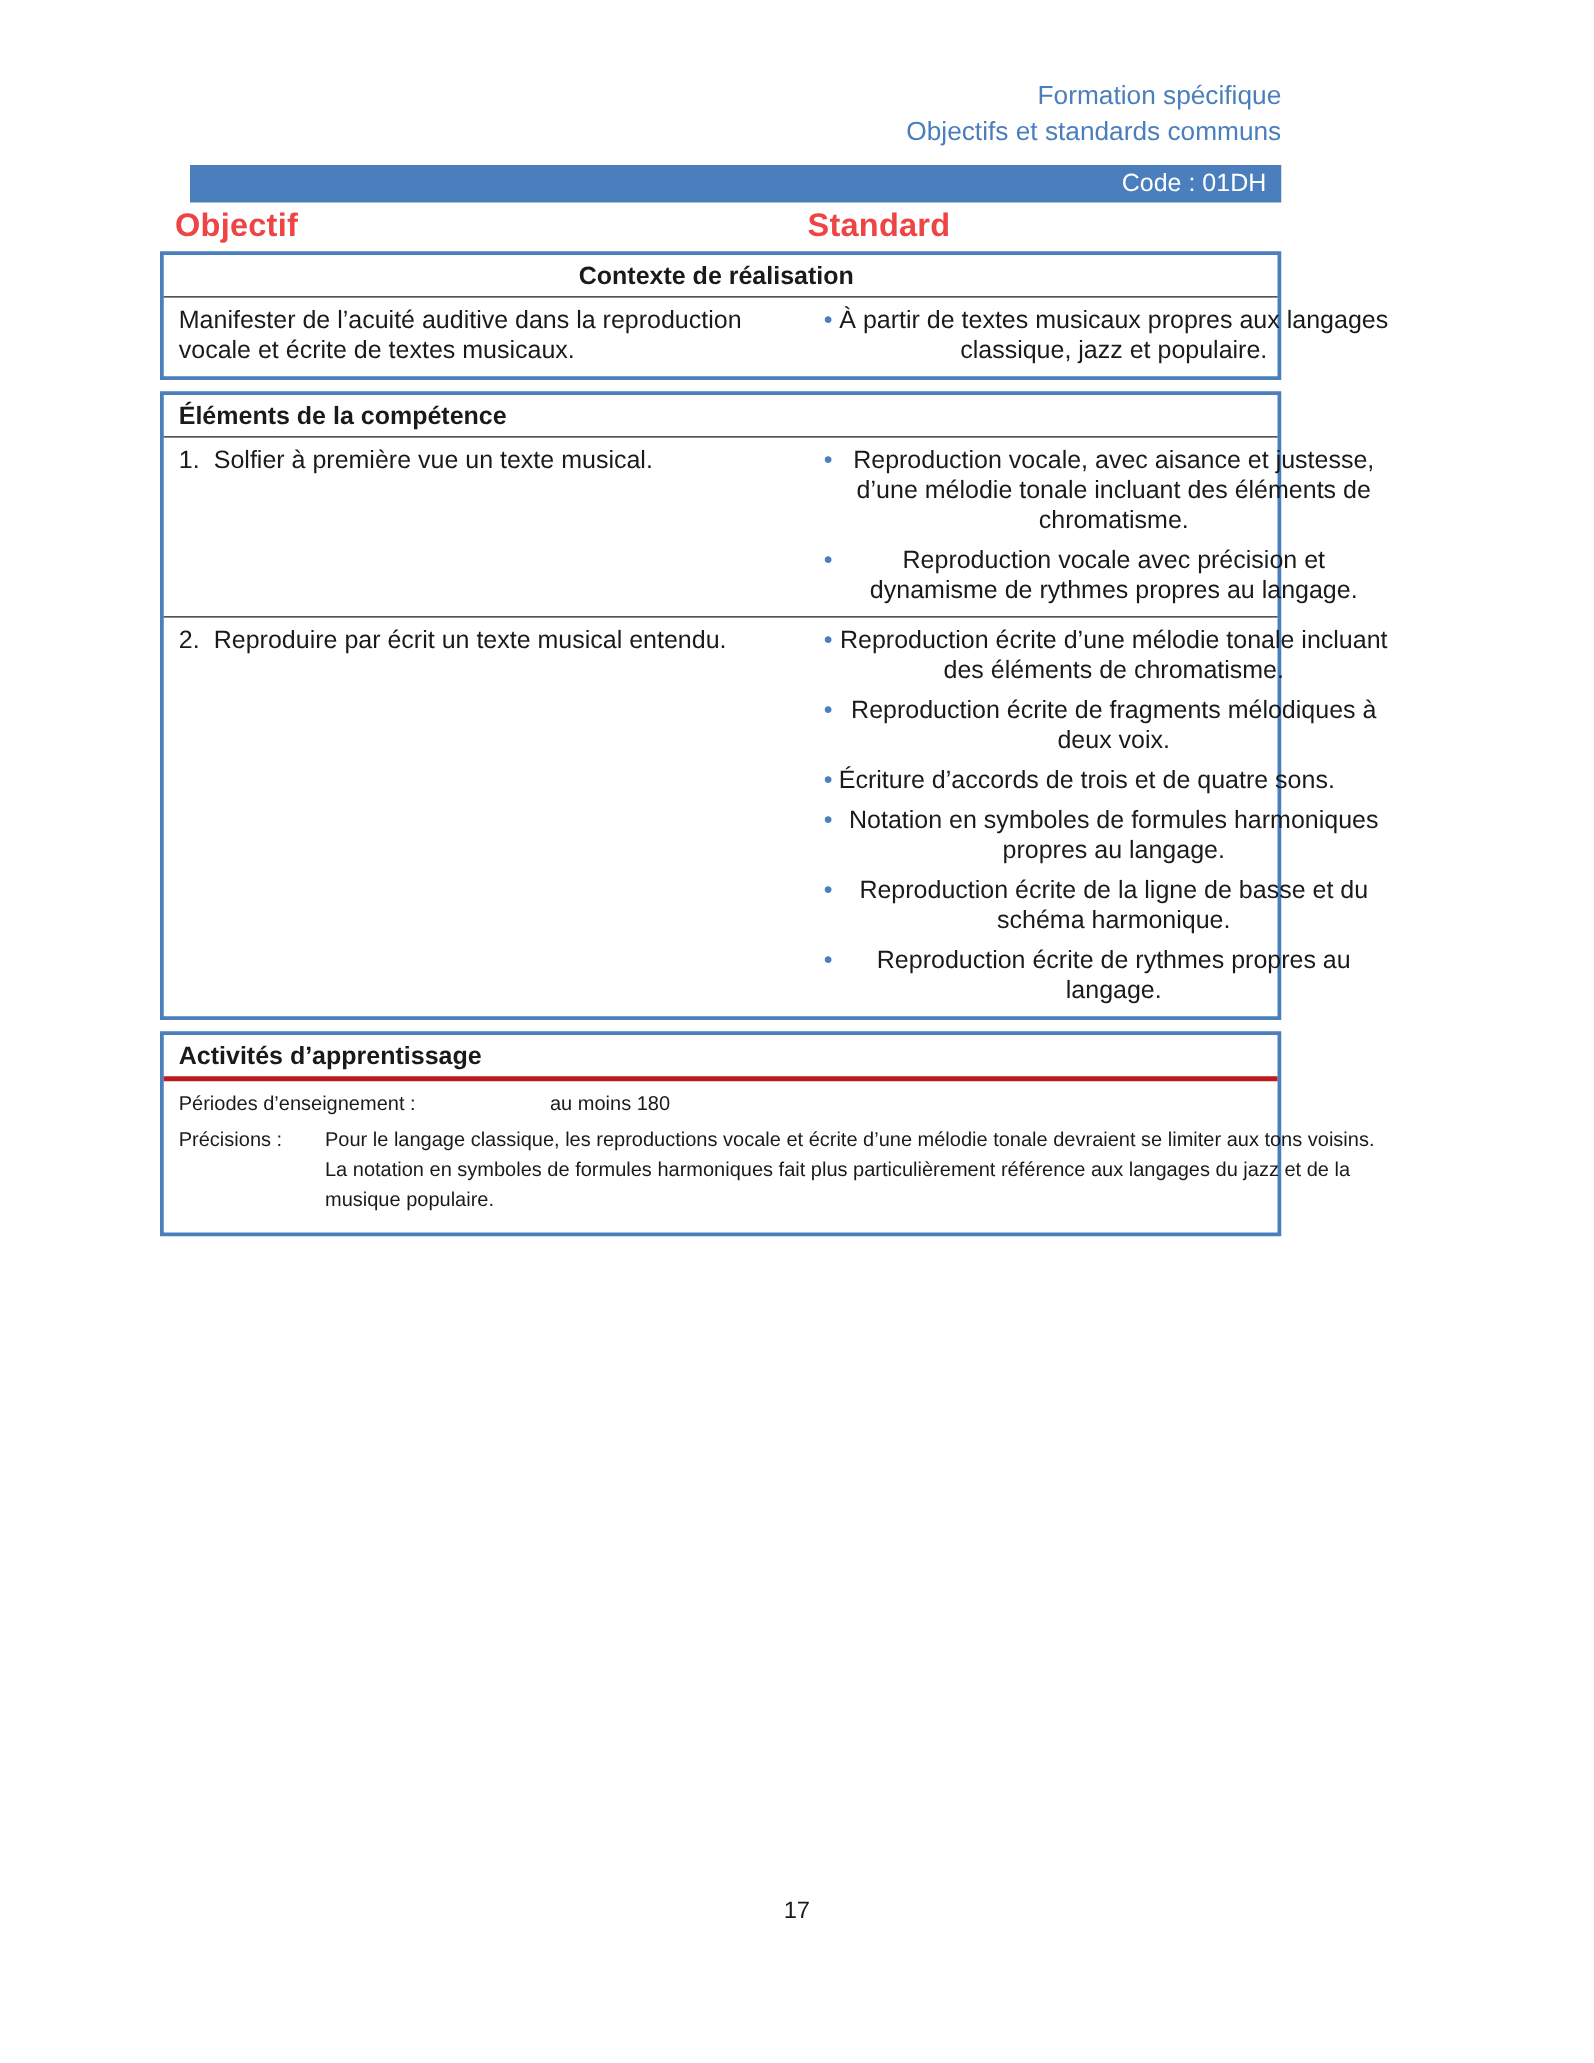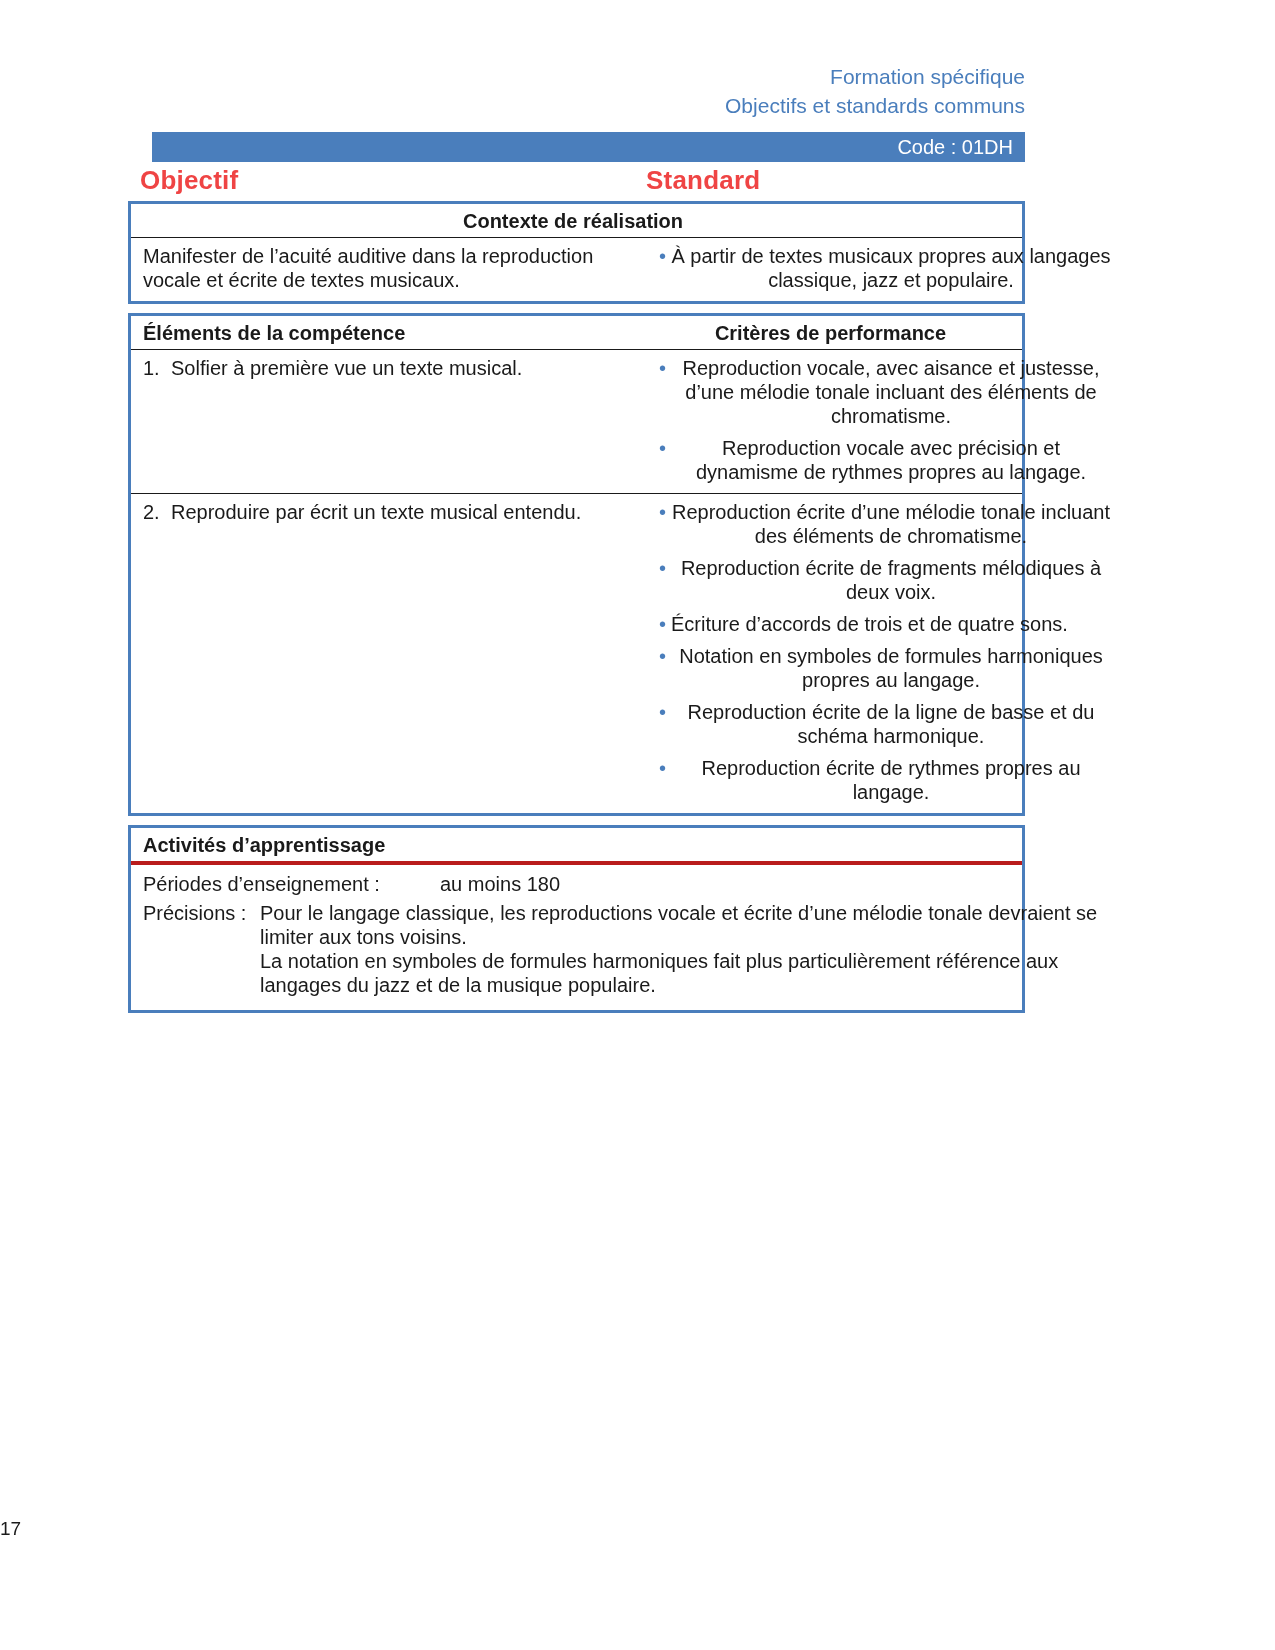--- a/index.html
+++ b/index.html
@@ -30,31 +30,31 @@
   .numline{display:flex;}
   .num{flex:none;width:28px;}
   .numtext{flex:1;max-width:467px;}
 
   .bullet{display:flex;margin:0 0 8px 0;}
   .bullet:last-child{margin-bottom:0;}
   .dot{flex:none;width:25px;padding-left:8px;box-sizing:border-box;color:#4a7ebc;}
   .btxt{flex:none;max-width:440px;}
 
   .act-hdr{font-weight:bold;font-size:20px;line-height:24px;padding:5px 12px 4px;border-bottom:4px solid #b91c1c;}
-  .act-body{font-size:20px;line-height:24px;padding:7px 8px 13px 12px;}
+  .act-body{font-size:16px;line-height:24px;padding:7px 8px 13px 12px;}
   .arow{display:flex;}
   .periods{margin-bottom:5px;}
   .plabel{flex:none;width:297px;}
   .pvalue{flex:1;}
   .preclabel{flex:none;width:117px;}
   .prec-content{flex:none;max-width:880px;}
   .prec-content p{margin:0;}
   .ital{}
 
-  .page-num{position:absolute;top:1518px;left:0;width:1275px;font-size:19px;color:#1a1a1a;}
+  .page-num{position:absolute;top:1518px;left:0;width:1275px;text-align:center;font-size:19px;color:#1a1a1a;}
 </style>
 </head>
 <body>
 
 <div class="page">
   <div class="content">
 
     <div class="doc-header">
       <div>Formation spécifique</div>
       <div>Objectifs et standards communs</div>
@@ -86,21 +86,20 @@
             <span class="dot">•</span>
             <span class="btxt">À partir de textes musicaux propres aux langages classique, jazz et populaire.</span>
           </div>
         </div>
       </div>
     </div>
 
     <div class="tbl">
       <div class="row hdr">
         <div class="cell l">Éléments de la compétence</div>
-        <div class="cell r">Critères de performance</div>
       </div>
 
       <div class="row">
         <div class="cell l">
           <div class="numline">
             <span class="num">1.</span>
             <span class="numtext">Solfier à première vue un texte musical.</span>
           </div>
         </div>
         <div class="cell r">

